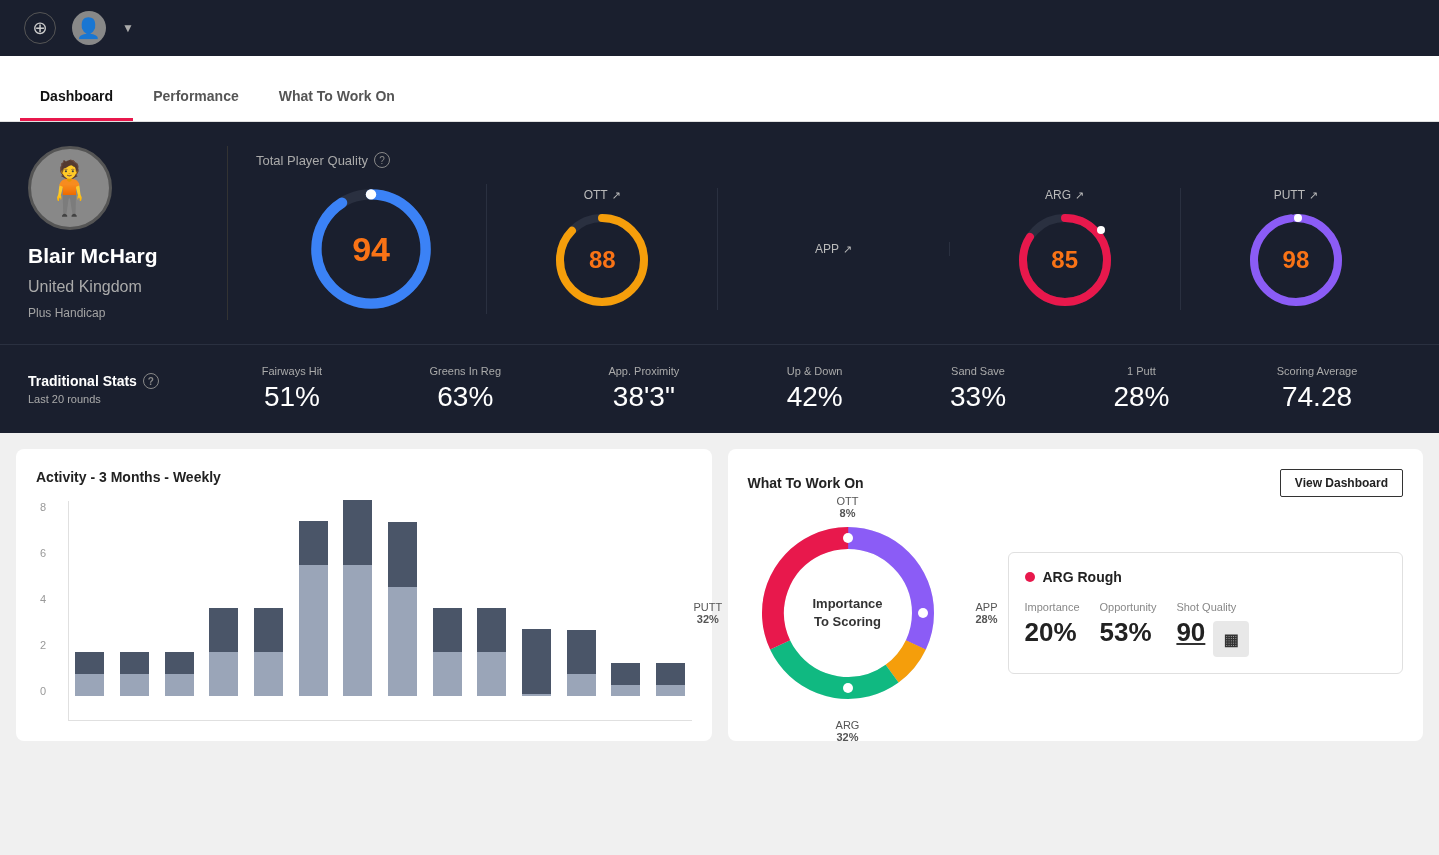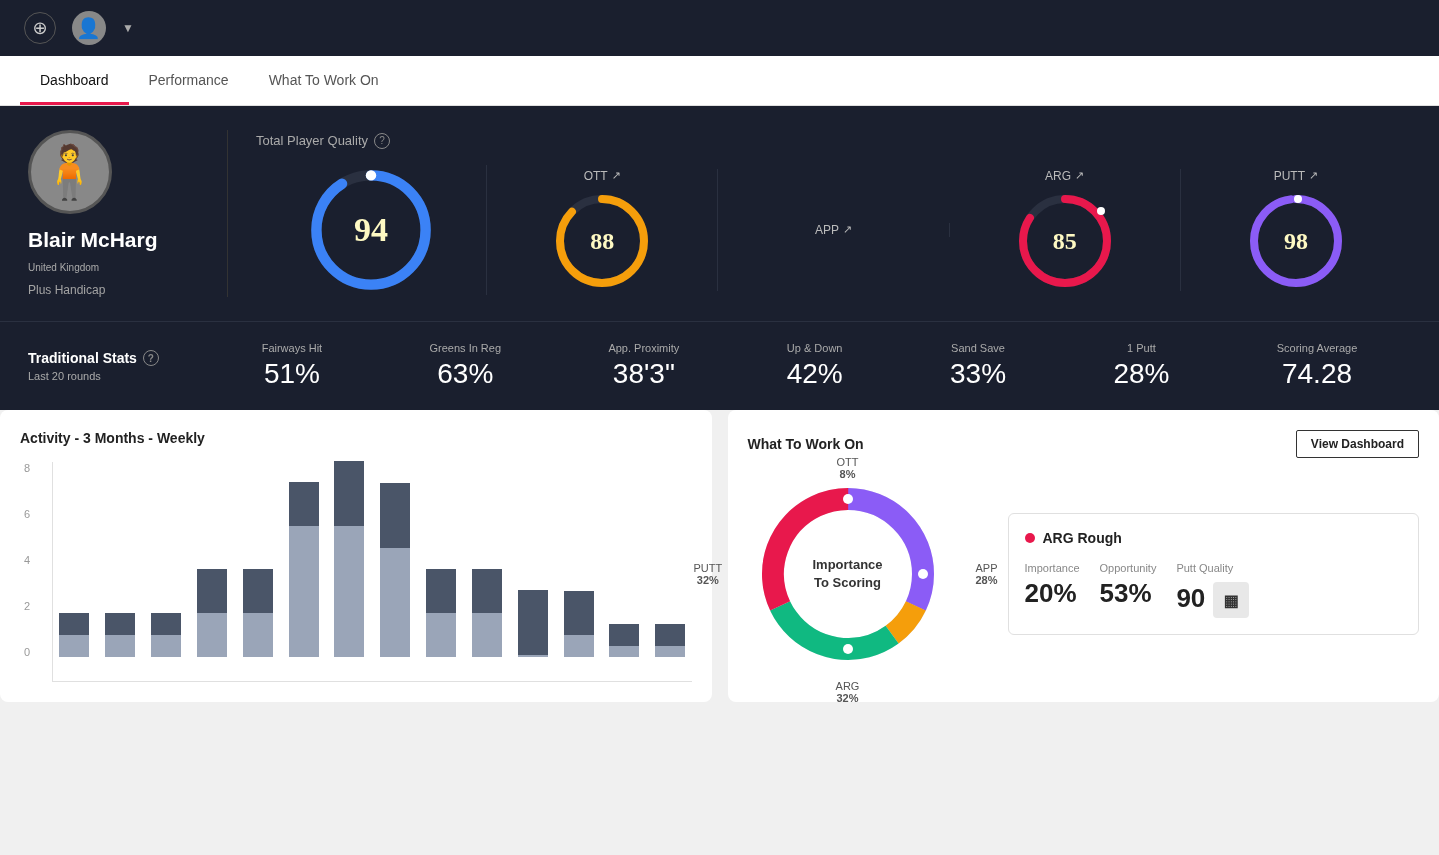--- a/index.html
+++ b/index.html
@@ -30,26 +30,26 @@
 
     
     .tabs {
       background: #fff;
       display: flex;
       border-bottom: 1px solid #e0e0e0;
       padding: 0 20px;
       color: #333;
     }
     .tab {
-      padding: 16px 20px 14px;
+      padding: 32px 20px 14px;
       font-size: 14px;
       cursor: pointer;
       color: #555;
       border-bottom: 3px solid transparent;
-      font-weight: 400;
+      font-weight: 700;
     }
     .tab.active {
       color: #111;
       border-bottom: 3px solid #e8184c;
     }
 
     
     .hero {
       background: #1a1f2e;
       padding: 24px 28px;
@@ -67,21 +67,21 @@
       border-right: 1px solid #333;
       padding-right: 28px;
     }
     .player-avatar-wrap {
       width: 84px; height: 84px; border-radius: 50%; border: 3px solid #555;
       overflow: hidden; background: #888;
       display: flex; align-items: center; justify-content: center;
     }
     .player-avatar-icon { font-size: 52px; line-height: 1; }
     .player-name { font-size: 21px; font-weight: 700; color: #fff; margin-top: 4px; }
-    .player-country { font-size: 10px; color: #aaa; }
+    .player-country { font-size: 16px; color: #aaa; }
     .player-handicap { font-size: 12px; color: #a3a3a3; }
 
     
     .quality-section {
       flex: 1;
       display: flex;
       flex-direction: column;
       padding-left: 28px;
     }
     .quality-label {
@@ -113,21 +113,21 @@
       display: flex; align-items: center; gap: 4px;
     }
     .score-label .arrow { color: #bbb; font-size: 11px; }
 
     
     .ring-wrap { position: relative; width: 100px; height: 100px; }
     .ring-wrap svg { width: 100%; height: 100%; }
     .ring-center {
       position: absolute; top: 50%; left: 50%;
       transform: translate(-50%, -50%);
-      font-size: 24px; font-weight: 700; color: #fef9c3; font-family: Liberation Serif, serif;
+      font-size: 24px; font-weight: 700; color: #f97316;
     }
     .main-ring-wrap { width: 130px; height: 130px; }
     .main-ring-center { font-size: 34px; }
 
     
     .stats-bar {
       background: #1a1f2e;
       border-top: 1px solid #2a3040;
       display: flex;
       align-items: center;
@@ -139,21 +139,21 @@
     .stat-info-sub { font-size: 11px; color: #aaa; margin-top: 4px; }
     .stat-items { display: flex; flex: 1; justify-content: space-around; }
     .stat-item { display: flex; flex-direction: column; align-items: center; gap: 4px; }
     .stat-name { font-size: 11px; color: #aaa; }
     .stat-val { font-size: 28px; font-weight: 300; color: #fff; }
 
     
     .bottom-section {
       display: flex;
       gap: 16px;
-      padding: 0;
+      padding: 16px;
       background: #f0f0f0;
     }
 
     
     .activity-card {
       background: #fff; border-radius: 8px; padding: 20px;
       flex: 1; color: #333;
     }
     .card-header {
       display: flex; align-items: center; justify-content: space-between;
@@ -566,22 +566,22 @@
           <div class="work-detail-cols">
             <div class="work-detail-col">
               <div class="work-detail-col-label">Importance</div>
               <div class="work-detail-col-val">20%</div>
             </div>
             <div class="work-detail-col">
               <div class="work-detail-col-label">Opportunity</div>
               <div class="work-detail-col-val">53%</div>
             </div>
             <div class="work-detail-col">
-              <div class="work-detail-col-label">Putt Quality</div>
-              <div style="display:flex;align-items:center;gap:8px;">
+              <div class="work-detail-col-label">Shot Quality</div>
+              <div style="display:flex;gap:8px;text-decoration:underline;">
                 <div class="work-detail-col-val">90</div>
                 <div class="work-detail-col-box">▦</div>
               </div>
             </div>
           </div>
         </div>
       </div>
     </div>
   </div>
 

